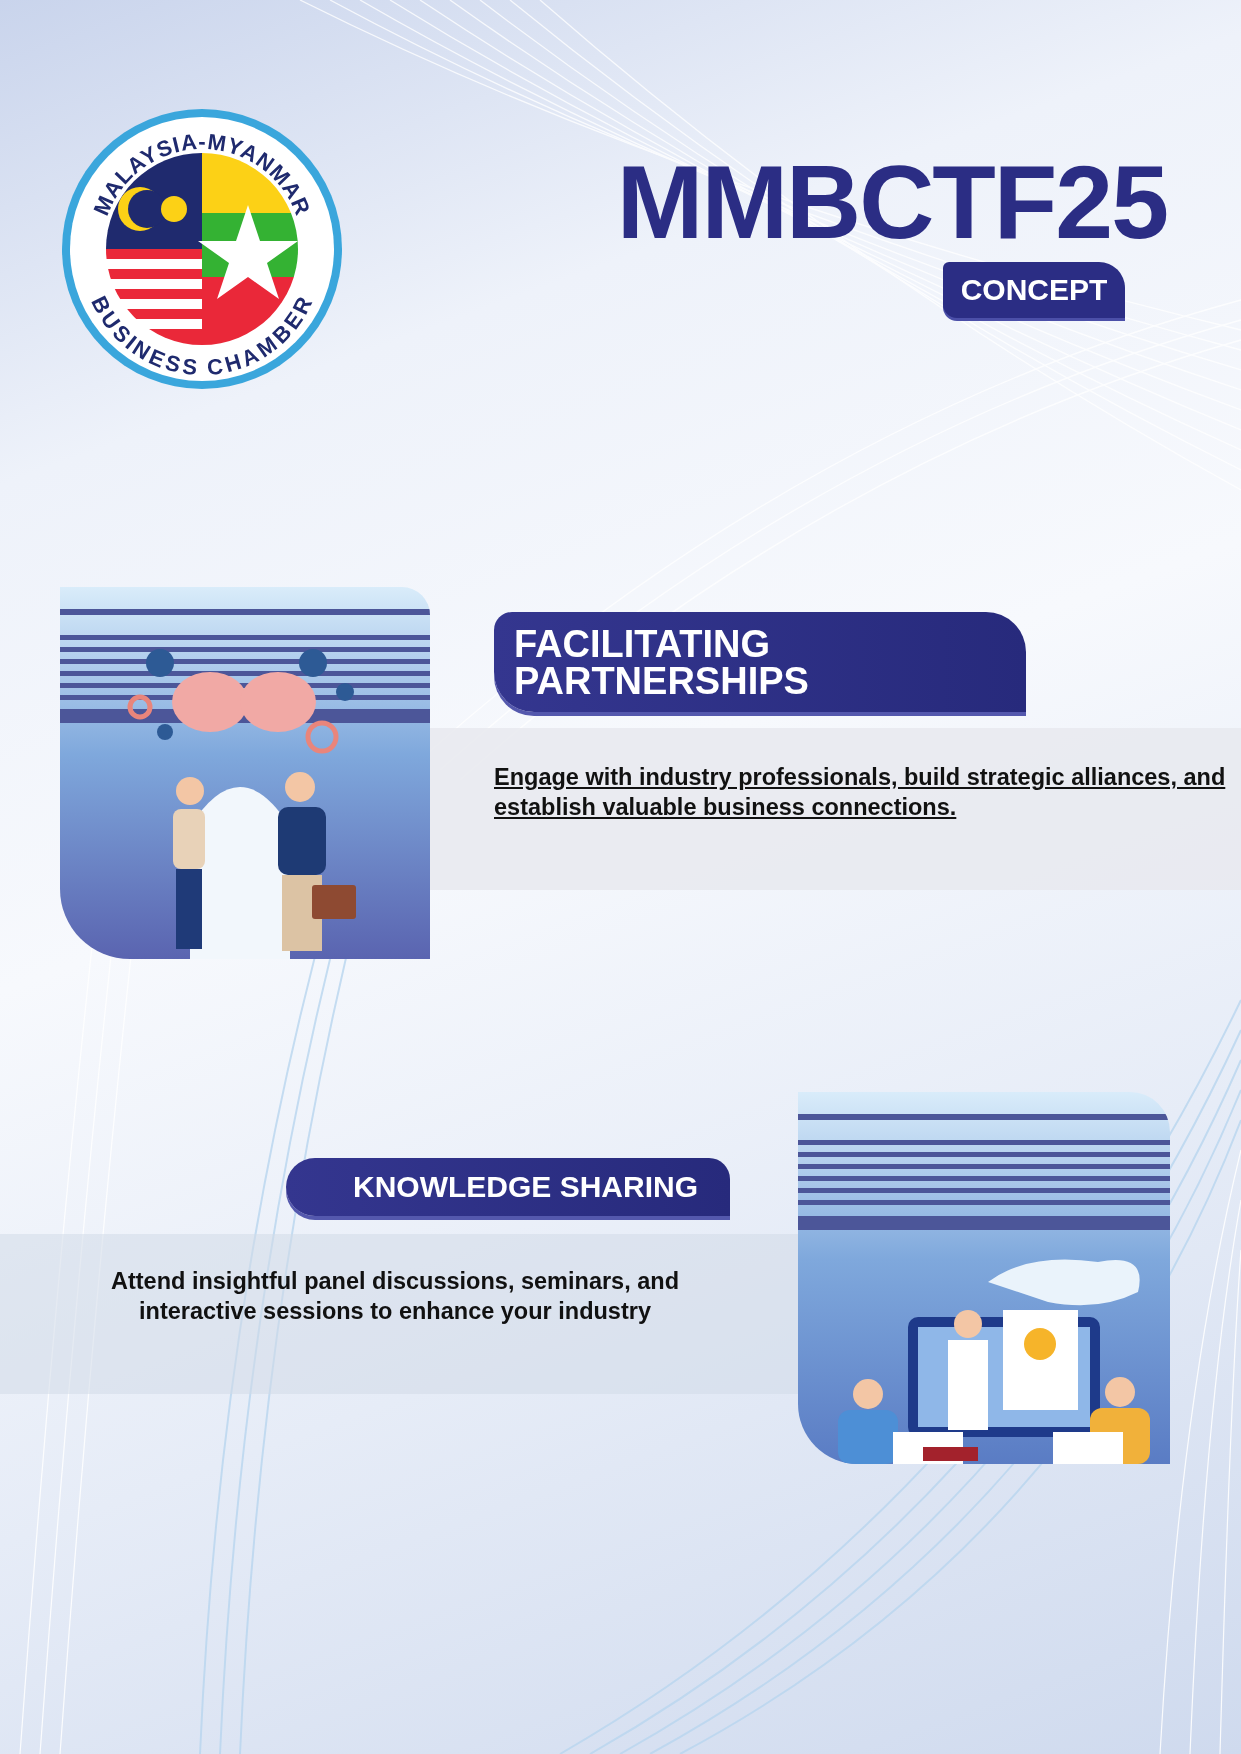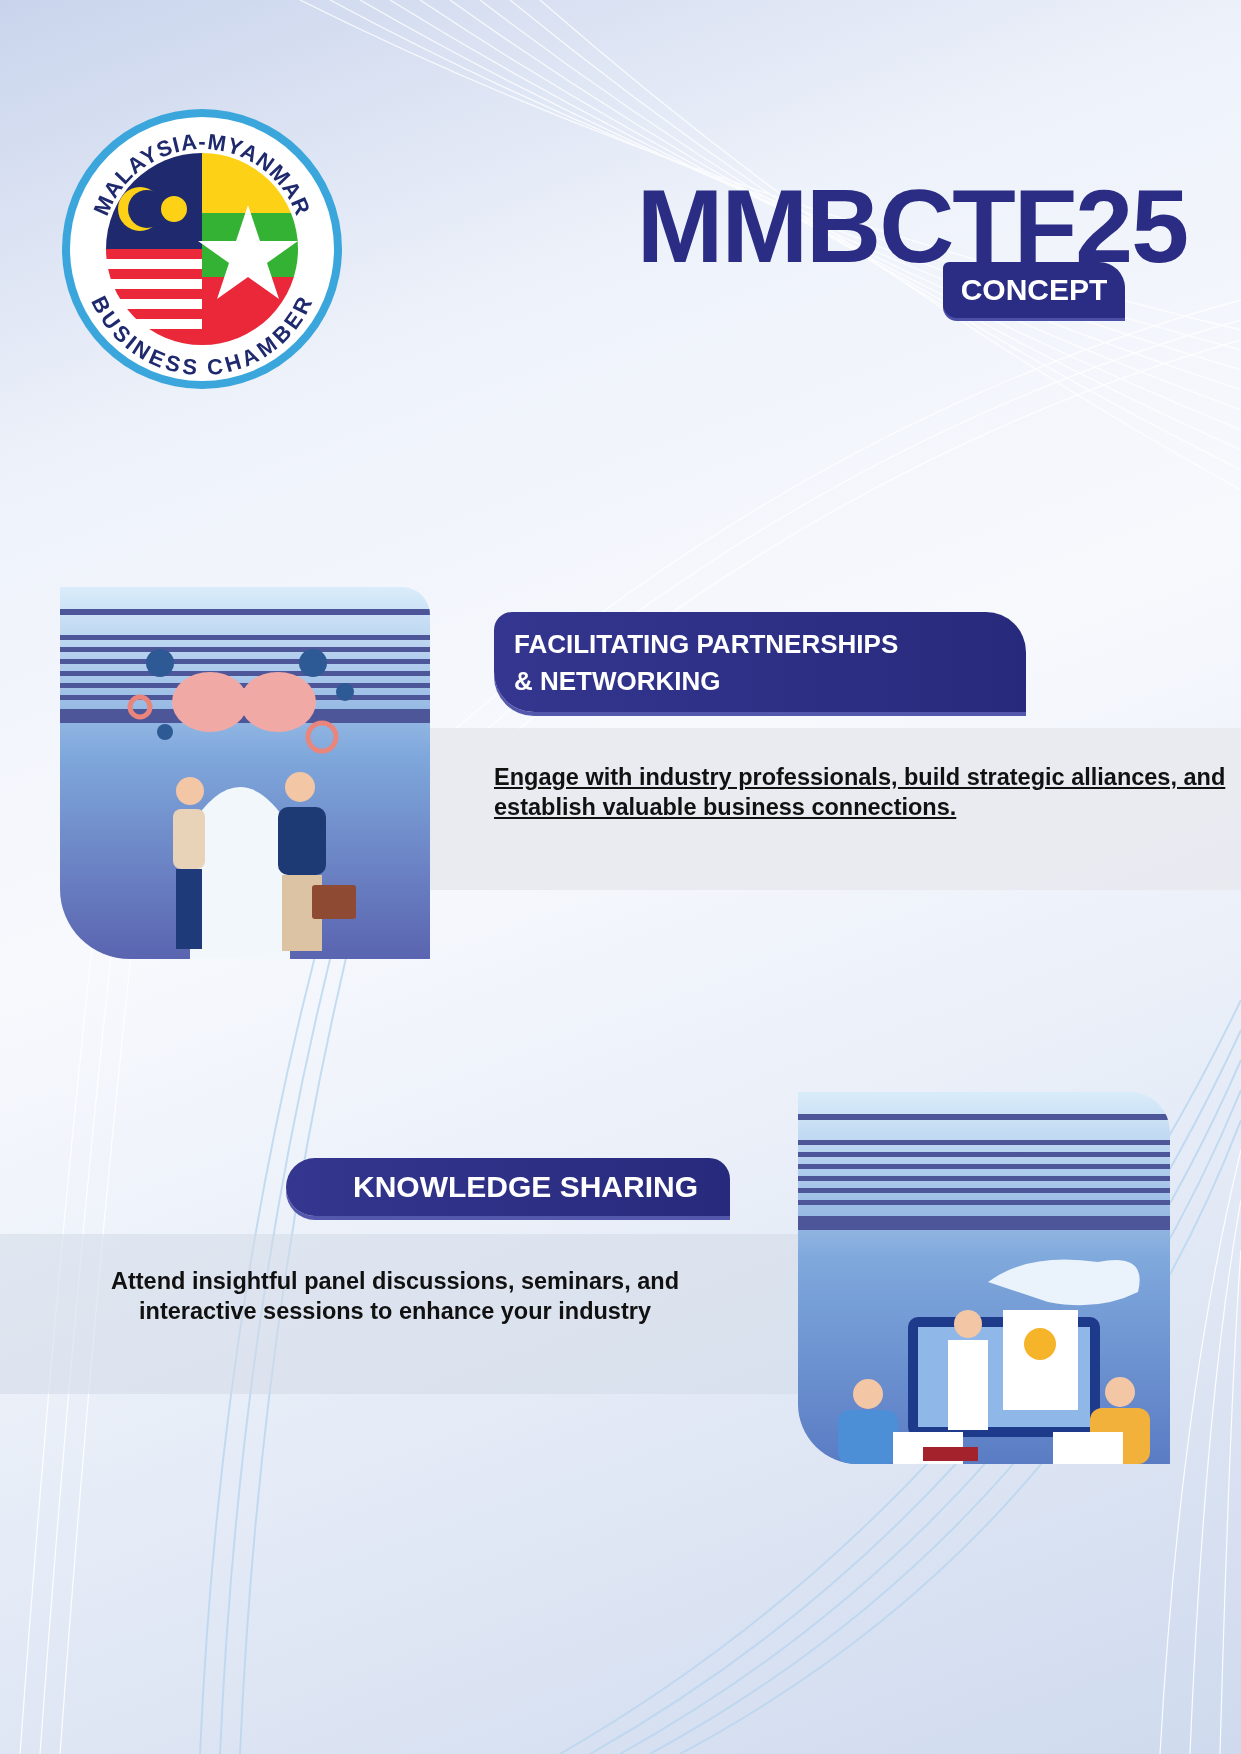--- a/index.html
+++ b/index.html
@@ -1,27 +1,27 @@
 <!DOCTYPE html>
 <html><head>
 <meta charset="utf-8">
 <style>
   html,body{margin:0;padding:0;}
   body{width:1241px;height:1754px;position:relative;overflow:hidden;
     font-family:"Liberation Sans","DejaVu Sans",sans-serif;
     background:linear-gradient(160deg,#c9d4ec 0%,#eef2fa 22%,#f7f9fd 45%,#e6ecf7 70%,#cfdaee 100%);}
   .bg-svg{position:absolute;left:0;top:0;width:1241px;height:1754px;}
   .logo{position:absolute;left:58px;top:105px;width:288px;height:288px;}
-  .title{position:absolute;right:54px;top:150px;font-weight:bold;font-size:104px;letter-spacing:-2px;
-    color:#2b2d84;line-height:1;margin-top:24px;}
+  .title{position:absolute;right:74px;top:150px;font-weight:bold;font-size:104px;letter-spacing:-2px;
+    color:#2b2d84;line-height:1;}
   .concept{position:absolute;left:943px;top:262px;width:182px;height:56px;background:#2b2d84;color:#fff;
     border-radius:6px 26px 0 14px;font-weight:bold;font-size:30px;display:flex;align-items:center;justify-content:center;
     box-shadow:0 3px 0 #4b4fa8;}
   .pill{position:absolute;background:linear-gradient(90deg,#34368f,#272a7c);color:#fff;font-weight:bold;}
-  .pill1{left:494px;top:612px;width:532px;height:100px;border-radius:18px 40px 0 40px;font-size:26px;line-height:37px;
+  .pill1{left:494px;top:612px;width:532px;height:100px;border-radius:18px 40px 0 40px;font-size:38px;line-height:37px;
     padding:14px 0 0 20px;box-sizing:border-box;box-shadow:0 4px 0 #5458ad;}
   .pill2{left:286px;top:1158px;width:444px;height:58px;border-radius:36px 26px 0 36px;font-size:30px;
     display:flex;align-items:center;justify-content:flex-end;padding-right:32px;box-sizing:border-box;box-shadow:0 4px 0 #5458ad;}
   .band{position:absolute;background:rgba(232,233,238,0.85);}
   .band1{left:430px;top:728px;width:811px;height:162px;}
   .band2{left:0;top:1234px;width:800px;height:160px;background:rgba(210,218,232,0.55);}
   .desc{position:absolute;font-weight:bold;color:#111;font-size:23.5px;line-height:30px;}
   .desc1{left:494px;top:762px;width:740px;text-decoration:underline;}
   .desc2{left:60px;top:1266px;width:670px;text-align:center;}
   .illus{position:absolute;overflow:hidden;}
@@ -153,21 +153,20 @@
     <g>
         <circle cx="240" cy="200" r="15" fill="#f3c6a5"></circle>
         <rect x="218" y="220" width="48" height="68" rx="10" fill="#1e3a74"></rect>
         <rect x="222" y="288" width="40" height="76" fill="#dcc3a4"></rect>
         <rect x="252" y="298" width="44" height="34" rx="3" fill="#8e4a32"></rect>
       </g>
   </svg>
 </div>
 <div class="pill pill1">
   <div>FACILITATING PARTNERSHIPS</div>
-  <div>&amp; NETWORKING</div>
 </div>
 <div class="band band1"></div>
 <div class="desc desc1">Engage with industry professionals, build strategic alliances, and establish valuable business connections.</div>
 
 <div class="pill pill2">KNOWLEDGE SHARING</div>
 <div class="band band2"></div>
 <div class="desc desc2">
   <div>Attend insightful panel discussions, seminars, and</div>
   <div>interactive sessions to enhance your industry</div>
 </div>

